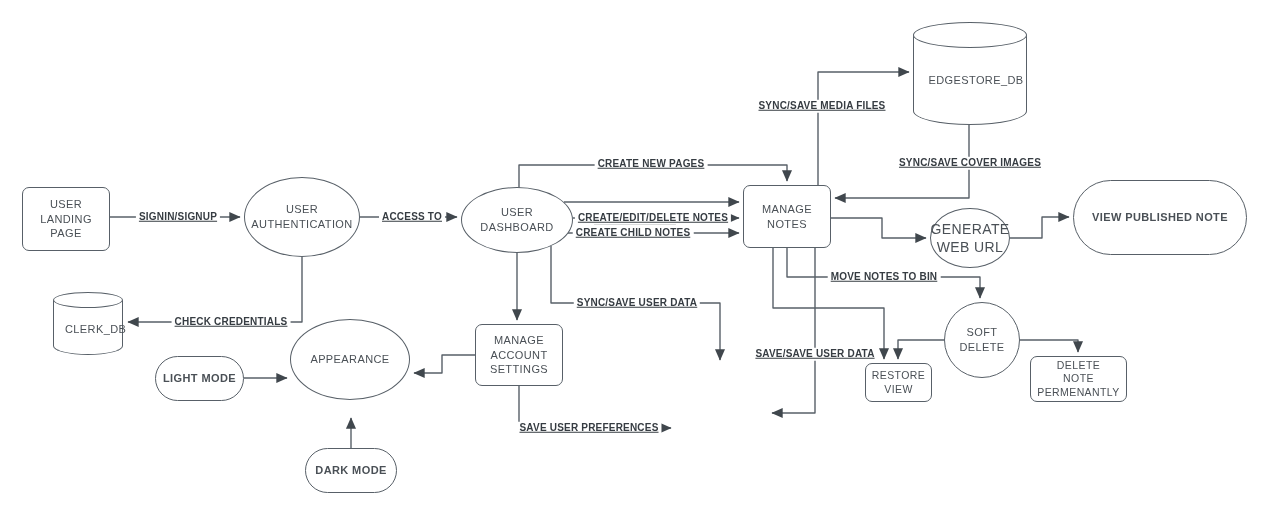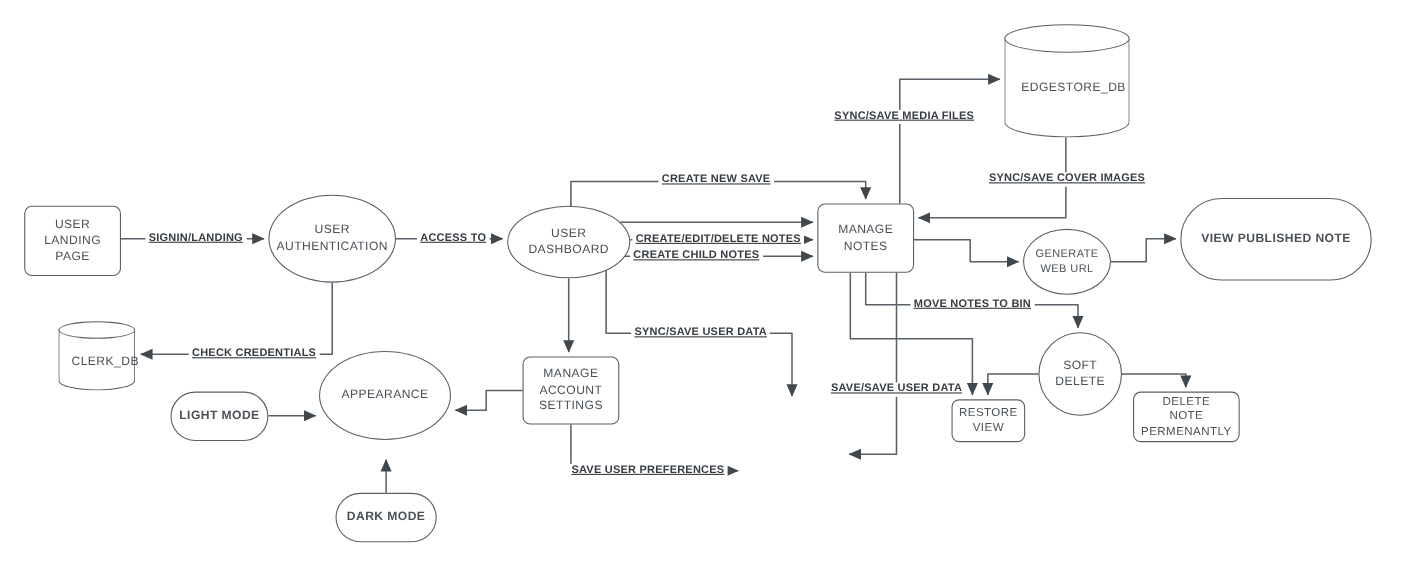--- a/index.html
+++ b/index.html
@@ -54,24 +54,24 @@
       <path d="M831,218 H882 V238 H926" marker-end="url(#arr)"></path>
       <path d="M1010,238 H1042 V217 H1069" marker-end="url(#arr)"></path>
       <path d="M787,248 V277 H980 V298" marker-end="url(#arr)"></path>
       <path d="M773,248 V308 H884 V359" marker-end="url(#arr)"></path>
       <path d="M815,248 V413 H772" marker-end="url(#arr)"></path>
       <path d="M944,340 H898 V359" marker-end="url(#arr)"></path>
       <path d="M1020,340 H1078 V352" marker-end="url(#arr)"></path>
     </g>
   </svg>
 
-  <div class="elabel" style="left:178px;top:217px">SIGNIN/LANDING</div>
+  <div class="elabel" style="left:178px;top:217px">SIGNIN/SIGNUP</div>
   <div class="elabel" style="left:231px;top:322px">CHECK CREDENTIALS</div>
   <div class="elabel" style="left:412px;top:217px">ACCESS TO</div>
-  <div class="elabel" style="left:651px;top:164px">CREATE NEW SAVE</div>
+  <div class="elabel" style="left:651px;top:164px">CREATE NEW PAGES</div>
   <div class="elabel" style="left:635px;top:220px">SEARCH NOTES</div>
   <div class="elabel" style="left:653px;top:218px">CREATE/EDIT/DELETE NOTES</div>
   <div class="elabel" style="left:633px;top:233px">CREATE CHILD NOTES</div>
   <div class="elabel" style="left:637px;top:303px">SYNC/SAVE USER DATA</div>
   <div class="elabel" style="left:589px;top:428px">SAVE USER PREFERENCES</div>
   <div class="elabel" style="left:822px;top:106px">SYNC/SAVE MEDIA FILES</div>
   <div class="elabel" style="left:970px;top:163px">SYNC/SAVE COVER IMAGES</div>
   <div class="elabel" style="left:884px;top:277px">MOVE NOTES TO BIN</div>
   <div class="elabel" style="left:815px;top:354px">SAVE/SAVE USER DATA</div>
 
@@ -119,21 +119,21 @@
     <span class="nlabel">MANAGE
 NOTES</span>
   </div>
 
   <div class="cyl" style="left:913px;top:22px;width:114px;height:103px">
     <div class="cyl-body" style="top:13px;border-radius:0 0 57px 57px / 0 0 14px 14px"></div>
     <div class="cyl-lid" style="height:26px"></div>
     <span class="nlabel" style="top:52px">EDGESTORE_DB</span>
   </div>
 
-  <div class="node ellipse" style="left:930px;top:208px;width:80px;height:60px;font-size:10px">
+  <div class="node ellipse" style="left:930px;top:208px;width:80px;height:60px;font-size:14px">
     <span class="nlabel">GENERATE
 WEB URL</span>
   </div>
 
   <div class="node stadium" style="left:1073px;top:180px;width:174px;height:75px">
     <span class="nlabel">VIEW PUBLISHED NOTE</span>
   </div>
 
   <div class="node ellipse" style="left:944px;top:302px;width:76px;height:76px">
     <span class="nlabel">SOFT

